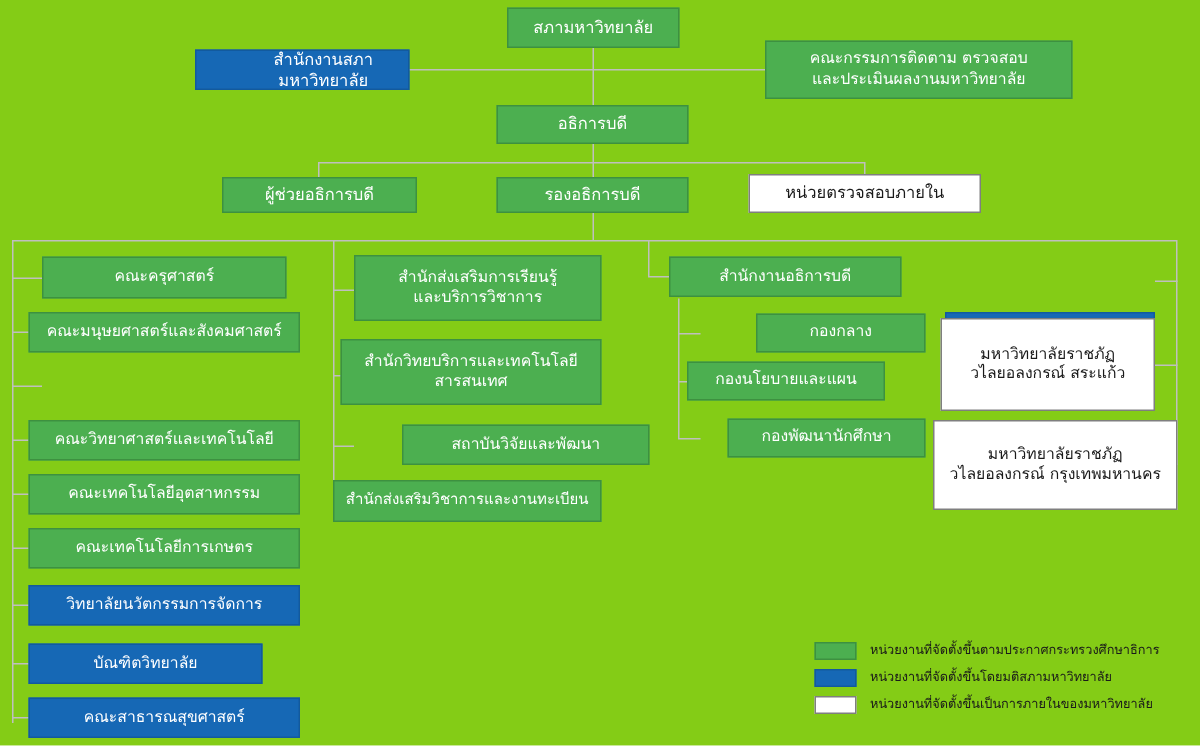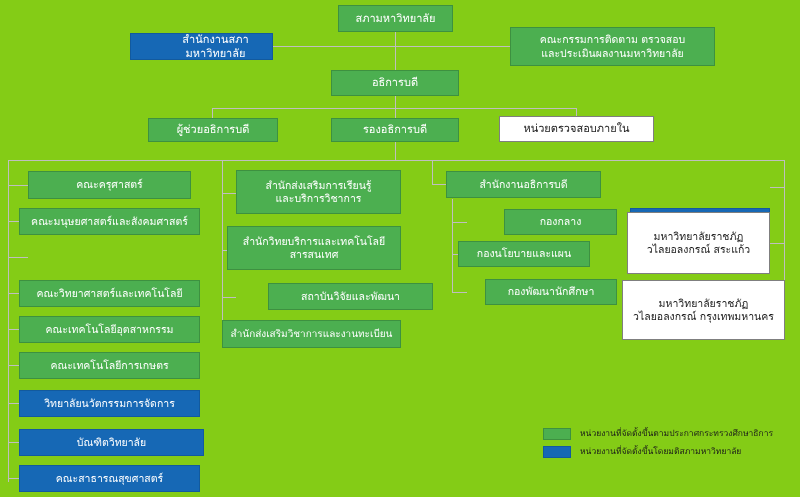--- a/index.html
+++ b/index.html
@@ -180,21 +180,21 @@
   </div>
   <div class="node green" style="left:19px; top:316px; width:181px; height:27px; font-size:10.5px;">
     <span class="node-label">คณะเทคโนโลยีอุตสาหกรรม</span>
   </div>
   <div class="node green" style="left:19px; top:352px; width:181px; height:27px; font-size:10.5px;">
     <span class="node-label">คณะเทคโนโลยีการเกษตร</span>
   </div>
   <div class="node blue" style="left:19px; top:390px; width:181px; height:27px; font-size:10.5px;">
     <span class="node-label">วิทยาลัยนวัตกรรมการจัดการ</span>
   </div>
-  <div class="node blue" style="left:19px; top:429px; width:185px; height:27px; font-size:10.5px;">
+  <div class="node blue" style="left:19px; top:429px; width:156px; height:27px; font-size:10.5px;">
     <span class="node-label">บัณฑิตวิทยาลัย</span>
   </div>
   <div class="node blue" style="left:19px; top:465px; width:181px; height:27px; font-size:10.5px;">
     <span class="node-label">คณะสาธารณสุขศาสตร์</span>
   </div>
 
   <div class="node green" style="left:236px; top:170px; width:165px; height:44px; font-size:10.5px;">
     <span class="node-label">สำนักส่งเสริมการเรียนรู้
 และบริการวิชาการ</span>
   </div>
@@ -236,15 +236,19 @@
 
   <div id="legend">
     <div class="legend-row">
       <span class="legend-swatch green"></span>
       <span class="legend-text">หน่วยงานที่จัดตั้งขึ้นตามประกาศกระทรวงศึกษาธิการ</span>
     </div>
     <div class="legend-row">
       <span class="legend-swatch blue"></span>
       <span class="legend-text">หน่วยงานที่จัดตั้งขึ้นโดยมติสภามหาวิทยาลัย</span>
     </div>
+    <div class="legend-row">
+      <span class="legend-swatch white"></span>
+      <span class="legend-text">หน่วยงานที่จัดตั้งขึ้นเป็นการภายในของมหาวิทยาลัย</span>
+    </div>
   </div>
 
 </div>
 
 </body></html>

